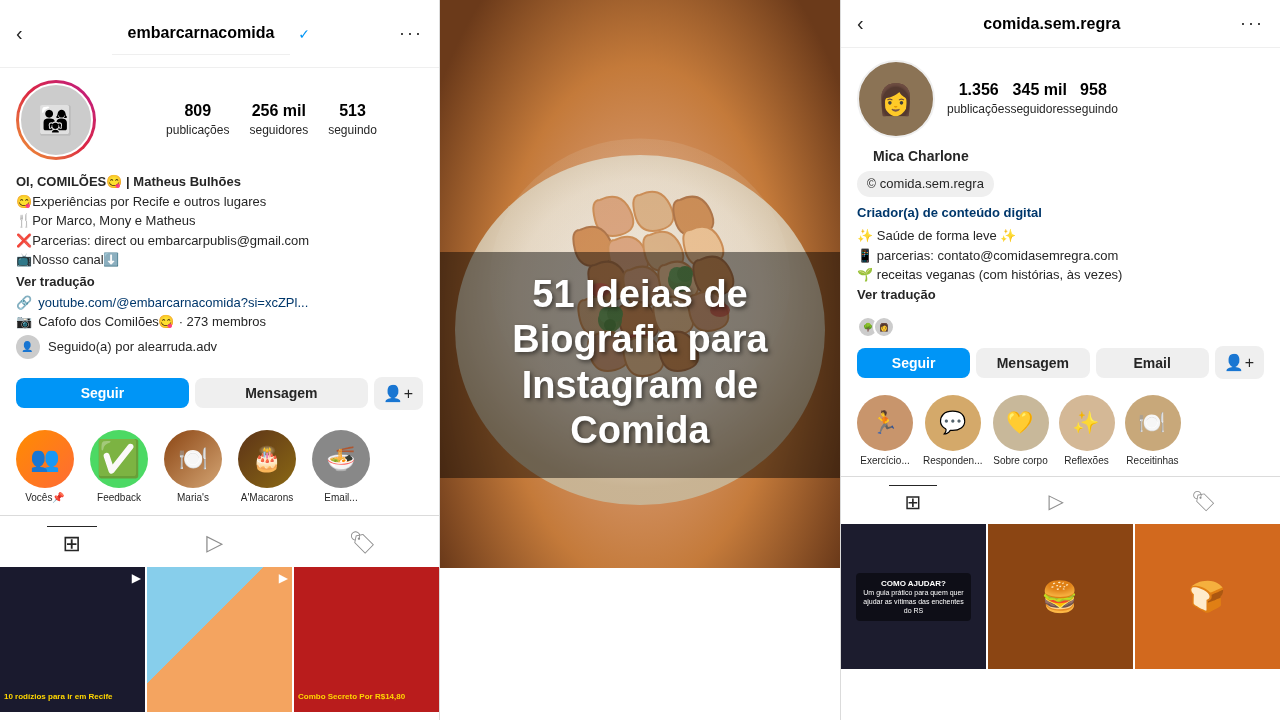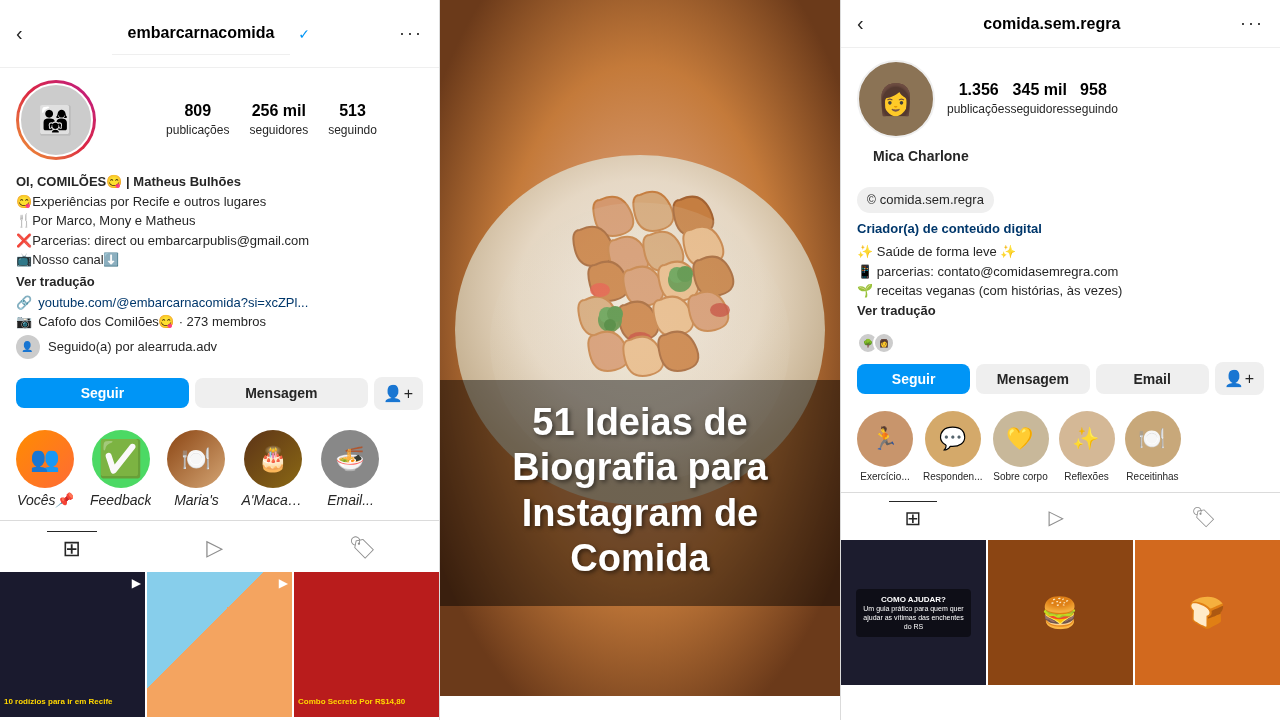--- a/index.html
+++ b/index.html
@@ -126,21 +126,21 @@
     .story-item { display: flex; flex-direction: column; align-items: center; gap: 4px; cursor: pointer; }
     .story-circle {
       width: 58px;
       height: 58px;
       border-radius: 50%;
       background: #ccc;
       overflow: hidden;
       display: flex; align-items: center; justify-content: center;
       font-size: 24px;
     }
-    .story-label { font-size: 14px; color: #262626; text-align: right; max-width: 64px; overflow: hidden; text-overflow: ellipsis; white-space: nowrap; font-style: italic; }
+    .story-label { font-size: 10px; color: #262626; text-align: right; max-width: 64px; overflow: hidden; text-overflow: ellipsis; white-space: nowrap; }
 
     
     .nav-tabs {
       display: flex;
       justify-content: space-around;
       border-top: 1px solid #dbdbdb;
       padding: 10px 0 6px;
     }
     .nav-tab { font-size: 22px; color: #8e8e8e; cursor: pointer; padding: 4px 16px; }
     .nav-tab.active { color: #262626; border-top: 1px solid #262626; }
@@ -176,21 +176,21 @@
       right: 4px;
       color: #FFD700;
       font-size: 8px;
       font-weight: 700;
       line-height: 1.2;
     }
 
     
     .center-panel {
       width: 400px;
-      height: 696px;
+      height: 568px;
       position: relative;
       overflow: hidden;
     }
 
     
     .title-overlay {
       position: absolute;
       bottom: 90px;
       left: 0; right: 0;
       text-align: center;
@@ -244,21 +244,21 @@
       flex-shrink: 0;
     }
     .right-stats { display: flex; }
 
     .right-bio {
       padding: 0 16px 6px;
       font-size: 13px;
       color: #262626;
       line-height: 1.5;
     }
-    .right-name { font-size: 14px; font-weight: 600; margin-bottom: 20px; padding-left: 16px; }
+    .right-name { font-size: 14px; font-weight: 600; margin-bottom: 4px; padding-left: 16px; }
     .tag-badge {
       display: inline-flex;
       align-items: center;
       gap: 4px;
       background: #efefef;
       border-radius: 20px;
       padding: 3px 10px;
       font-size: 13px;
       color: #262626;
       margin-bottom: 6px;

